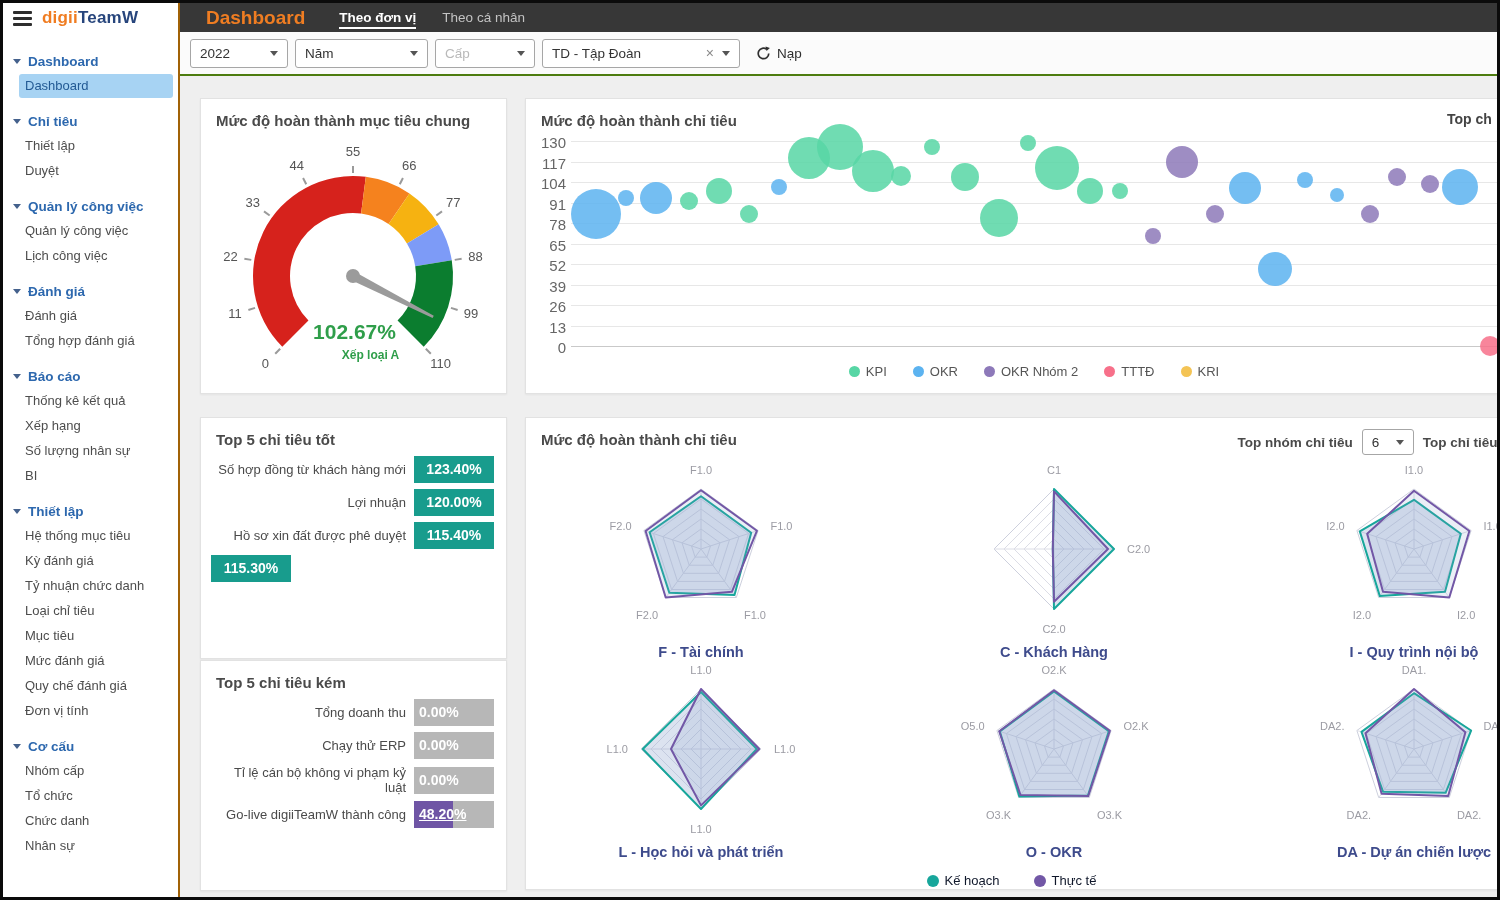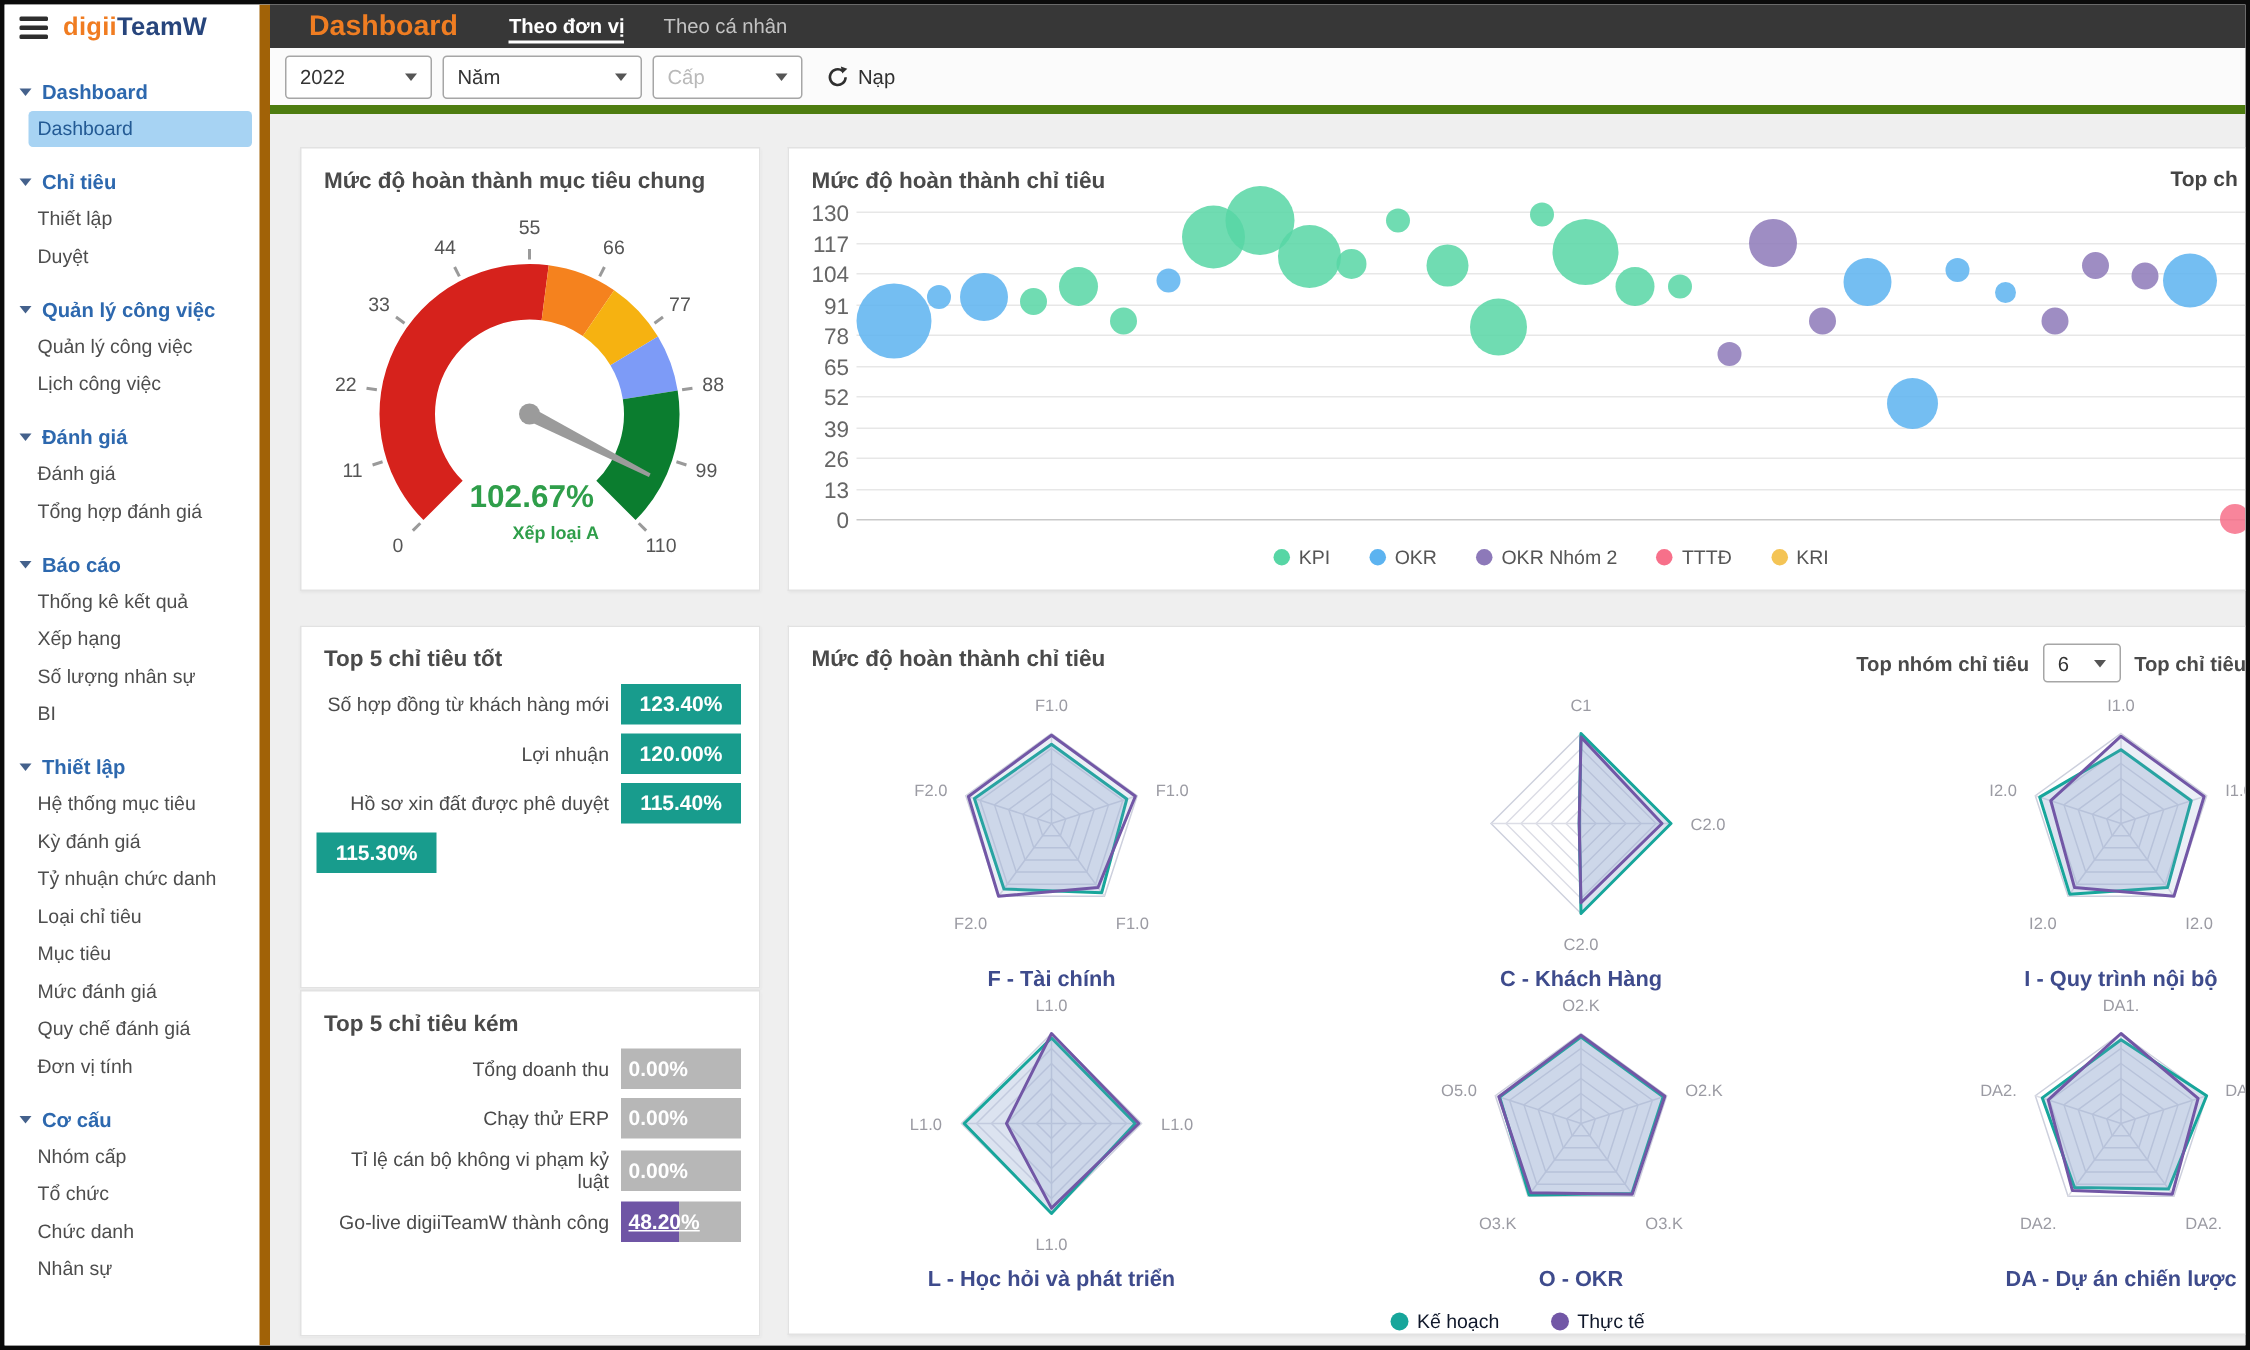--- a/index.html
+++ b/index.html
@@ -1,20 +1,20 @@
 <!DOCTYPE html>
 <html><head>
 <meta charset="utf-8">
 <style>
   *{margin:0;padding:0;box-sizing:border-box}
   html,body{background:#9a9a9a;font-family:"Liberation Sans",sans-serif}
   .screen{position:relative;width:1500px;height:900px;border:3px solid #0b0b0b;background:#efefef;overflow:hidden}
 
   
-  .sidebar{position:absolute;left:0;top:0;width:177px;height:100%;background:#fff;border-right:7px solid #a16207;overflow:hidden;z-index:5}
+  .sidebar{position:absolute;left:0;top:0;width:177px;height:100%;background:#fff;border-right:2px solid #a16207;overflow:hidden;z-index:5}
   .logo-row{height:30px;display:flex;align-items:center;padding-left:10px;gap:10px}
   .hamburger{width:19px;display:flex;flex-direction:column;gap:3px;cursor:pointer}
   .hamburger span{height:3px;background:#2e2e2e;border-radius:1px}
   .logo{font-size:17px;font-weight:bold;letter-spacing:.2px}
   .logo .p1{color:#f07c21}.logo .p2{color:#27457c}
   .nav{padding-top:12px}
   .group-h{display:flex;align-items:center;gap:7px;padding-left:10px;height:24px;margin-top:11px;color:#2d68ae;font-weight:bold;font-size:13.5px;cursor:pointer}
   .group-h:first-child{margin-top:4px}
   .tri{width:0;height:0;border-left:4px solid transparent;border-right:4px solid transparent;border-top:5px solid #44618c}
   .item{height:24px;line-height:24px;margin:1px 5px 1px 16px;padding-left:6px;font-size:13px;color:#4d4d4d;cursor:pointer;border-radius:3px;white-space:nowrap}
@@ -23,21 +23,21 @@
 
   
   .topbar{position:absolute;left:177px;top:0;right:0;height:29px;background:#373737;display:flex;align-items:center;z-index:4}
   .topbar .title{color:#ef7d22;font-size:19px;font-weight:bold;margin-left:26px}
   .tabs{display:flex;margin-left:34px;gap:26px;height:100%;align-items:center}
   .tab{font-size:13.5px;color:#c3c3c3;position:relative;height:100%;display:flex;align-items:center;cursor:pointer}
   .tab.active{color:#fff;font-weight:bold}
   .tab.active:after{content:"";position:absolute;left:0;right:0;bottom:3px;height:2px;background:#fff}
 
   
-  .filterbar{position:absolute;left:177px;top:29px;right:0;height:44px;background:#fbfbfb;border-bottom:6px solid #4d7c0f;display:flex;align-items:center;padding-left:10px;gap:7px;z-index:4}
+  .filterbar{position:absolute;left:177px;top:29px;right:0;height:44px;background:#fbfbfb;border-bottom:2px solid #4d7c0f;display:flex;align-items:center;padding-left:10px;gap:7px;z-index:4}
   .select{height:29px;background:#fff;border:1px solid #a6a6a6;border-radius:3px;display:flex;align-items:center;padding:0 9px;font-size:13.5px;color:#333;cursor:pointer}
   .select .txt{flex:1;white-space:nowrap;overflow:hidden}
   .caret{width:0;height:0;border-left:4.5px solid transparent;border-right:4.5px solid transparent;border-top:5.5px solid #555;margin-left:8px;flex:none}
   .select.placeholder .txt{color:#b9b9b9}
   .clear-x{color:#8a8a8a;font-size:14px;margin-left:8px;cursor:pointer}
   .reload{display:flex;align-items:center;gap:6px;margin-left:9px;font-size:13.5px;color:#2f2f2f;cursor:pointer;font-weight:normal}
 
   
   .main{position:absolute;left:177px;top:73px;right:0;bottom:0;background:#efefef;overflow:hidden}
   .panel{position:absolute;background:#fff;border:1px solid #e2e2e2;box-shadow:0 1px 2px rgba(0,0,0,.05);overflow:hidden}
@@ -163,20 +163,25 @@
     <div class="select" style="width:98px">
       <span class="txt">2022</span>
       <span class="caret"></span>
     </div>
     <div class="select" style="width:133px">
       <span class="txt">Năm</span>
       <span class="caret"></span>
     </div>
     <div class="select placeholder" style="width:100px">
       <span class="txt">Cấp</span>
+      <span class="caret"></span>
+    </div>
+    <div class="select" style="width:198px">
+      <span class="txt">TD - Tập Đoàn</span>
+      <span class="clear-x">×</span>
       <span class="caret"></span>
     </div>
     <span class="reload">
       <svg width="15" height="15" viewBox="0 0 16 16">
         <path d="M13.6 8 a5.6 5.6 0 1 1 -2.2 -4.5" fill="none" stroke="#2f2f2f" stroke-width="1.8"></path>
         <path d="M10.2 0.4 l4.6 1.6 -3.6 3.4 z" fill="#2f2f2f"></path>
       </svg>
       <span>Nạp</span>
     </span>
   </div>

